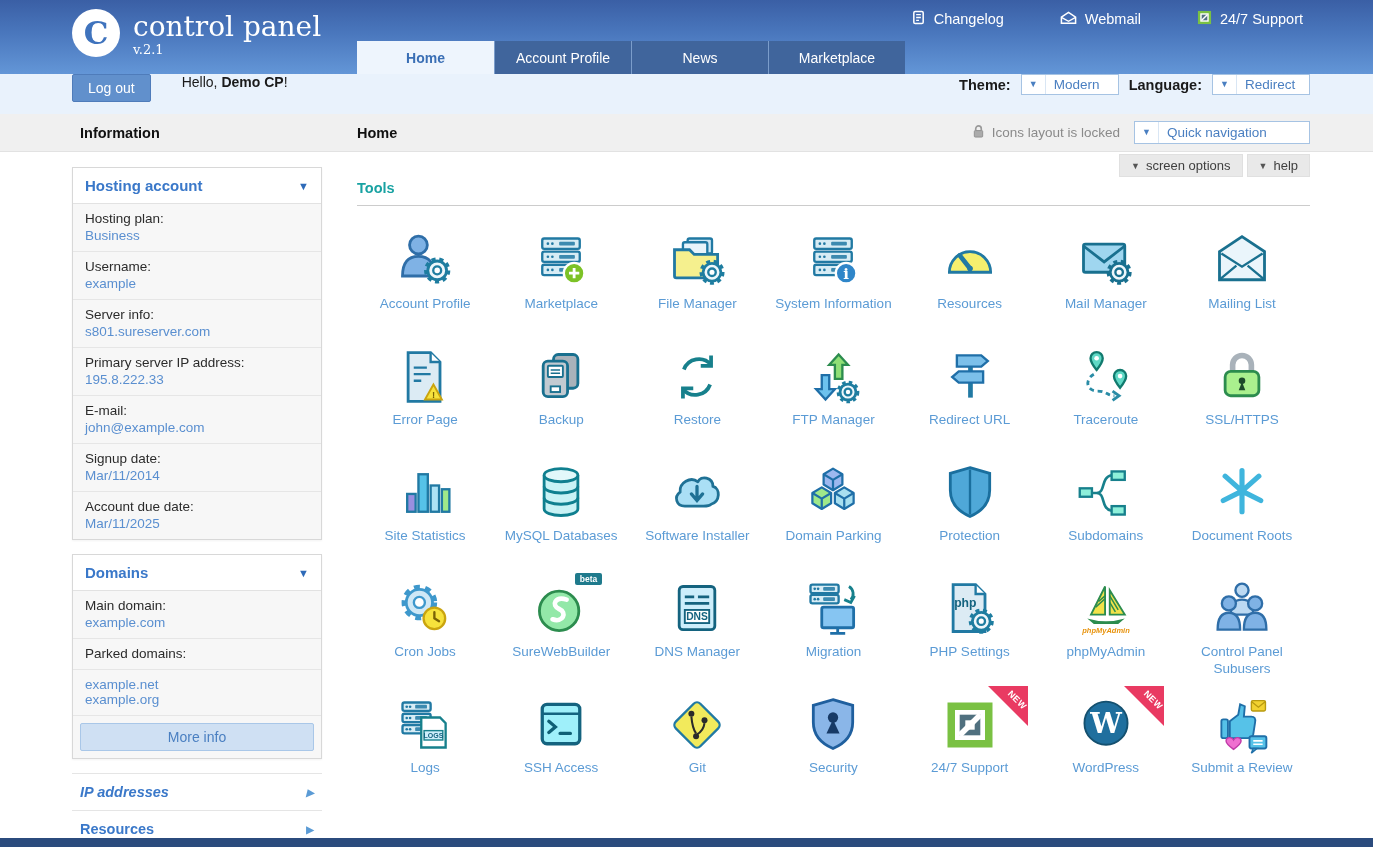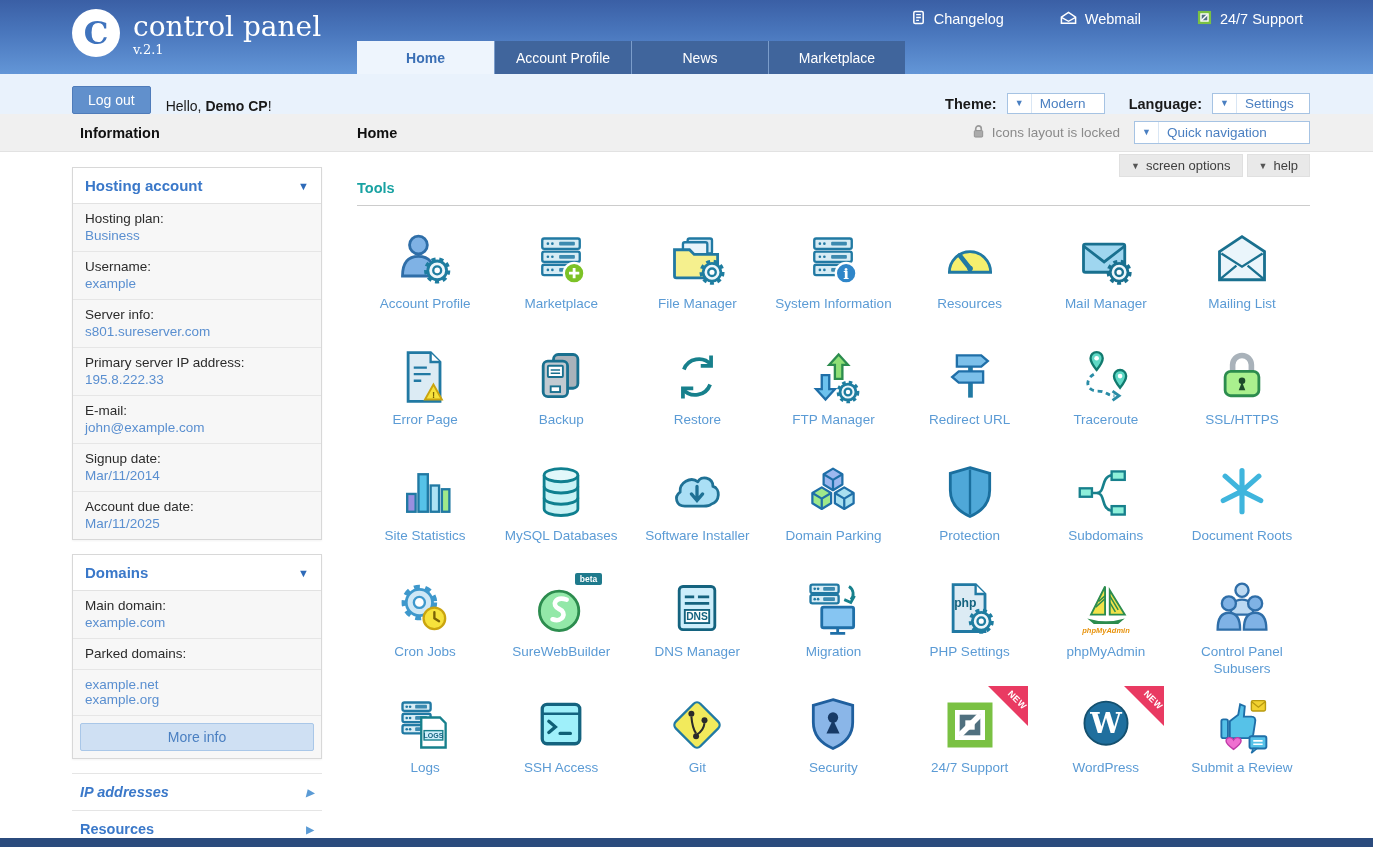--- a/index.html
+++ b/index.html
@@ -16,26 +16,26 @@
   .logo-text { color:#fff; margin-left:13px; font-family:"DejaVu Serif", serif; }
   .logo-title { font-size:28px; line-height:1.25; }
   .logo-version { font-size:13px; margin-top:-2px; }
   .header-links { position:absolute; top:10px; right:70px; display:flex; gap:56px; align-items:center; }
   .hlink { display:flex; align-items:center; gap:8px; color:#fff; font-size:14.5px; cursor:pointer; }
   .tabs { position:absolute; left:357px; bottom:0; display:flex; }
   .tab { width:137px; height:33px; display:flex; align-items:center; justify-content:center;
     font-size:14px; color:#fff; background:#40659c; border-left:1px solid #7b9dcb; cursor:pointer; }
   .tab.active { background:#eef5fd; color:#3a6fb5; font-weight:bold; border-left:none; }
   
-  .bar2 { height:40px; background:#e9f2fc; display:flex; align-items:flex-end; position:relative; }
+  .bar2 { height:40px; background:#e9f2fc; display:flex; align-items:flex-start; position:relative;gap:16px; }
   .logout { margin-left:72px; background:#6190cc; color:#fff; border:1px solid #4f7cba; font-size:14px;
     padding:5px 15px; border-radius:2px; cursor:pointer; font-family:inherit; }
   .greeting { margin-left:15px; font-size:14px; color:#1a1a1a; }
   .bar2-right { position:absolute; right:63px; display:flex; align-items:center; gap:10px; }
-  .sel-label { font-size:14.5px; font-weight:bold; color:#1a1a1a; margin-left:14px; }
+  .sel-label { font-size:14.5px; font-weight:bold; color:#1a1a1a; }
   .dropdown { display:flex; align-items:stretch; background:#fff; border:1px solid #a6c3e3; height:21px; cursor:pointer; }
   .dd-arrow { width:24px; text-align:center; color:#4a7fc1; font-size:9px; line-height:19px; border-right:1px solid #d9e6f4; }
   .dd-value { padding:0 8px; color:#4a7fc1; font-size:13.5px; line-height:19px; min-width:72px; }
   
   .bar3 { height:38px; background:#f0f0f0; border-bottom:1px solid #e2e2e2; position:relative; display:flex; align-items:center; }
   .info-title { margin-left:80px; font-weight:bold; font-size:14.5px; color:#111; }
   .home-title { position:absolute; left:357px; font-weight:bold; font-size:14.5px; color:#111; }
   .bar3-right { position:absolute; right:63px; display:flex; align-items:center; gap:14px; }
   .lock-row { display:flex; align-items:center; gap:7px; color:#8a8a8a; font-size:13.5px; }
   .opts-row { position:absolute; right:63px; top:154px; display:flex; z-index:5; }
@@ -126,21 +126,21 @@
   <div class="greeting"><span>Hello, </span><b>Demo CP</b><span>!</span></div>
   <div class="bar2-right">
     <span class="sel-label" style="margin-left:0">Theme:</span>
     <div class="dropdown">
       <span class="dd-arrow">▼</span>
       <span class="dd-value">Modern</span>
     </div>
     <span class="sel-label">Language:</span>
     <div class="dropdown">
       <span class="dd-arrow">▼</span>
-      <span class="dd-value">Settings</span>
+      <span class="dd-value">Redirect</span>
     </div>
   </div>
 </div>
 
 <div class="bar3">
   <span class="info-title">Information</span>
   <span class="home-title">Home</span>
   <div class="bar3-right">
     <div class="lock-row">
       <span><svg viewBox="0 0 14 16" width="13" height="15">

